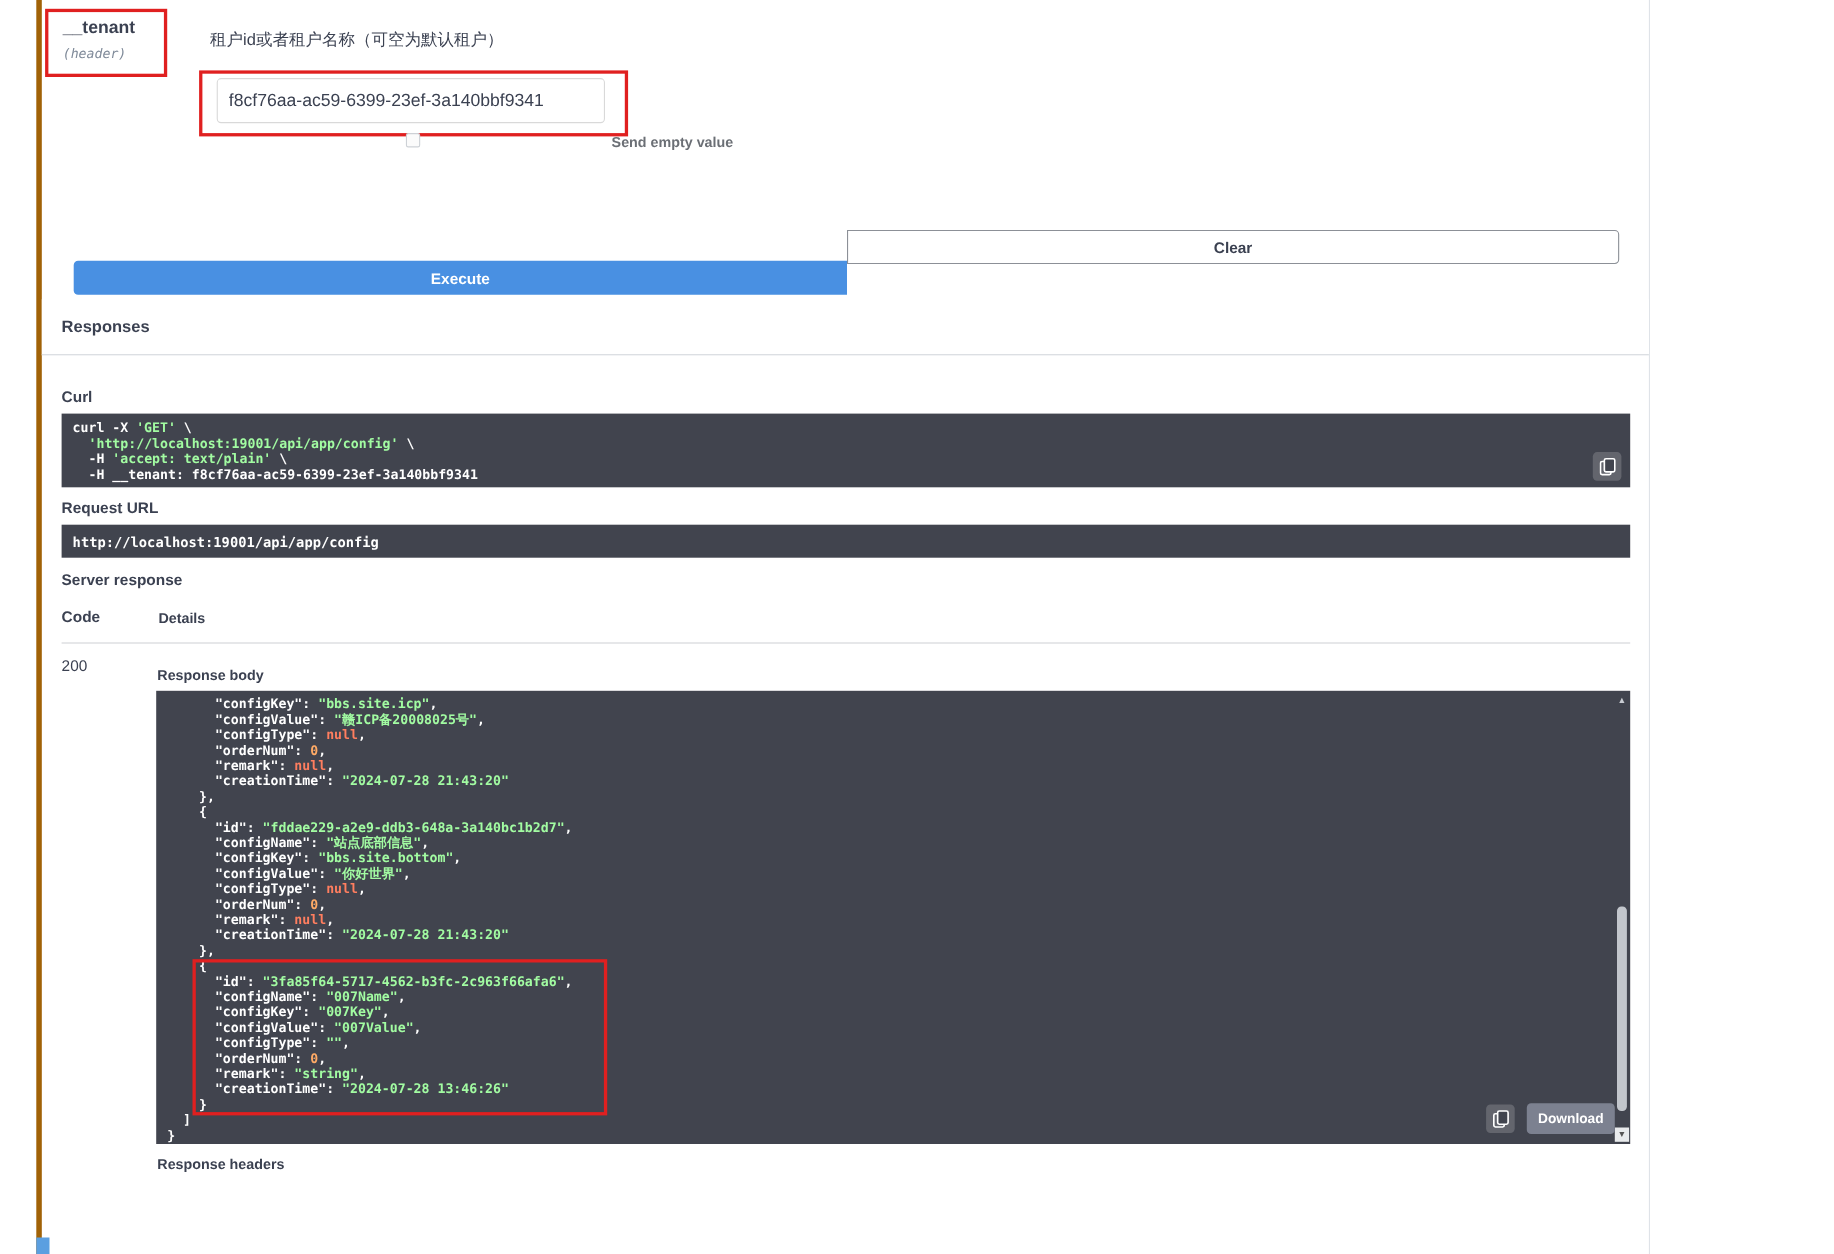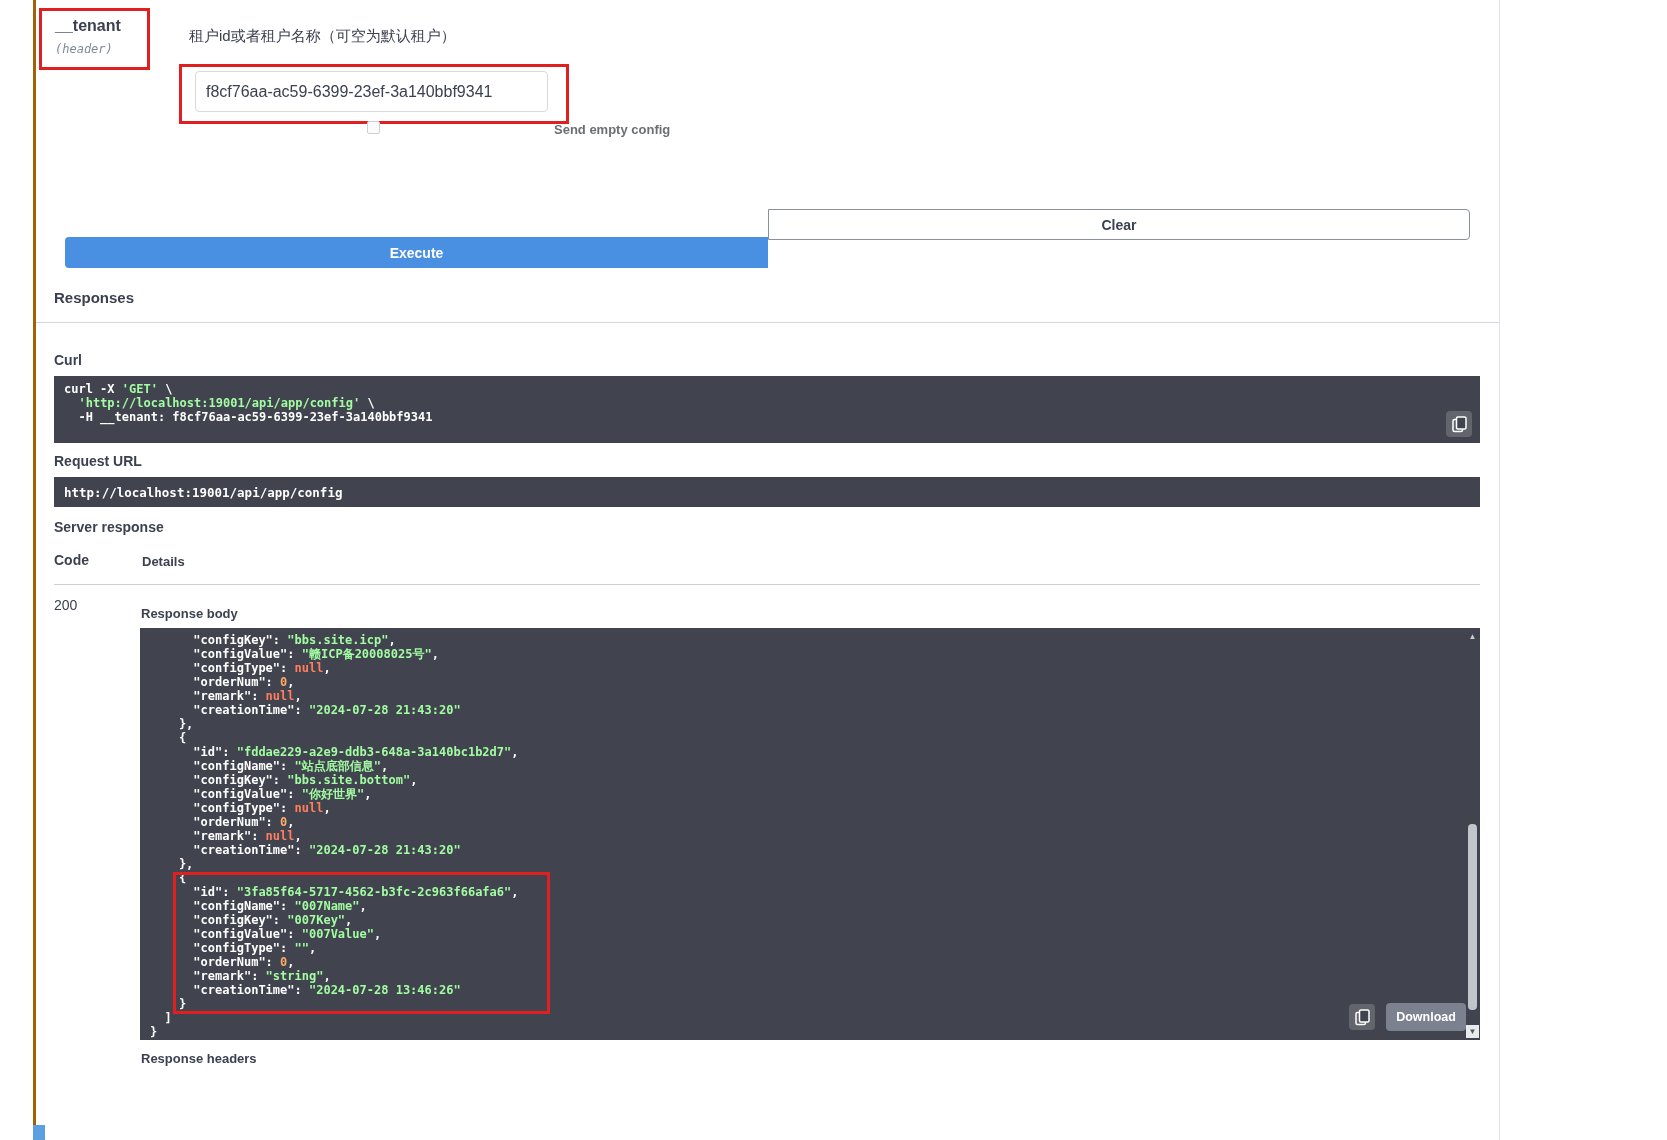--- a/index.html
+++ b/index.html
@@ -8,21 +8,21 @@
     --code-background:#41444e;
     --string-green:#a2fca2;
     --null-orange:#ff7e5f;
     --number-orange:#ffab66;
     --text-main:#3b4151;
   }
   *{margin:0;padding:0;box-sizing:border-box;}
   body{font-family:"Liberation Sans",sans-serif;background:#fff;color:var(--text-main);}
   .page{position:relative;width:1667px;height:1140px;background:#fff;overflow:hidden;}
   .opblock{position:absolute;left:33px;top:0;width:1467px;height:1140px;background:#fff;
-           border-left:3px solid #a16207;border-right:1px solid #dfe3e8;}
+           border-left:5px solid #a16207;border-right:1px solid #dfe3e8;}
 
   
   .param-annotation{position:absolute;left:3px;top:8px;width:111px;height:62px;
                     border:3px solid var(--annotation-red);padding:6px 0 0 13px;}
   .param-name{font-size:16px;font-weight:bold;color:var(--text-main);}
   .param-in{font-family:"DejaVu Sans Mono",monospace;font-style:italic;font-size:12px;color:#7f8a99;margin-top:7px;}
   .param-desc{position:absolute;left:153px;top:27px;font-size:15px;color:var(--text-main);}
   .input-annotation{position:absolute;left:143px;top:64px;width:390px;height:60px;border:3px solid var(--annotation-red);}
   .param-input{position:absolute;left:13px;top:4px;width:353px;height:41px;border:1px solid #d9d9d9;
                border-radius:4px;padding:0 10px;font-size:16px;font-family:"Liberation Sans",sans-serif;color:var(--text-main);}
@@ -98,34 +98,35 @@
       <div class="param-in">(header)</div>
     </div>
 
     <div class="param-desc">租户id或者租户名称（可空为默认租户）</div>
 
     <div class="input-annotation">
       <input class="param-input" value="f8cf76aa-ac59-6399-23ef-3a140bbf9341" style="">
     </div>
 
     <span class="empty-checkbox"></span>
-    <span class="empty-label">Send empty config</span>
+    <span class="empty-label">Send empty value</span>
 
     <button class="execute-btn">Execute</button>
     <button class="clear-btn">Clear</button>
 
     <div class="responses-header">
       <span class="responses-title">Responses</span>
     </div>
 
     <div class="section-label curl-label">Curl</div>
     <div class="code-block curl-block">
       <div id="curl-code">
           <div class="code-line"><span class="tok-plain">curl -X </span><span class="tok-str">'GET'</span><span class="tok-plain"> \</span></div>
           <div class="code-line"><span class="tok-plain">  </span><span class="tok-str">'http://localhost:19001/api/app/config'</span><span class="tok-plain"> \</span></div>
+          <div class="code-line"><span class="tok-plain">  -H </span><span class="tok-str">'accept: text/plain'</span><span class="tok-plain"> \</span></div>
           <div class="code-line"><span class="tok-plain">  -H __tenant: f8cf76aa-ac59-6399-23ef-3a140bbf9341</span></div>
         </div>
       <button class="copy-btn curl-copy">
         <svg width="15" height="17" viewBox="0 0 15 17">
           <rect x="1" y="3.5" width="9.5" height="12" rx="1.5" fill="none" stroke="#ffffff" stroke-width="1.5"></rect>
           <rect x="4.5" y="1" width="9.5" height="12" rx="1.5" fill="#41444e" stroke="#ffffff" stroke-width="1.5"></rect>
         </svg>
       </button>
     </div>
 

